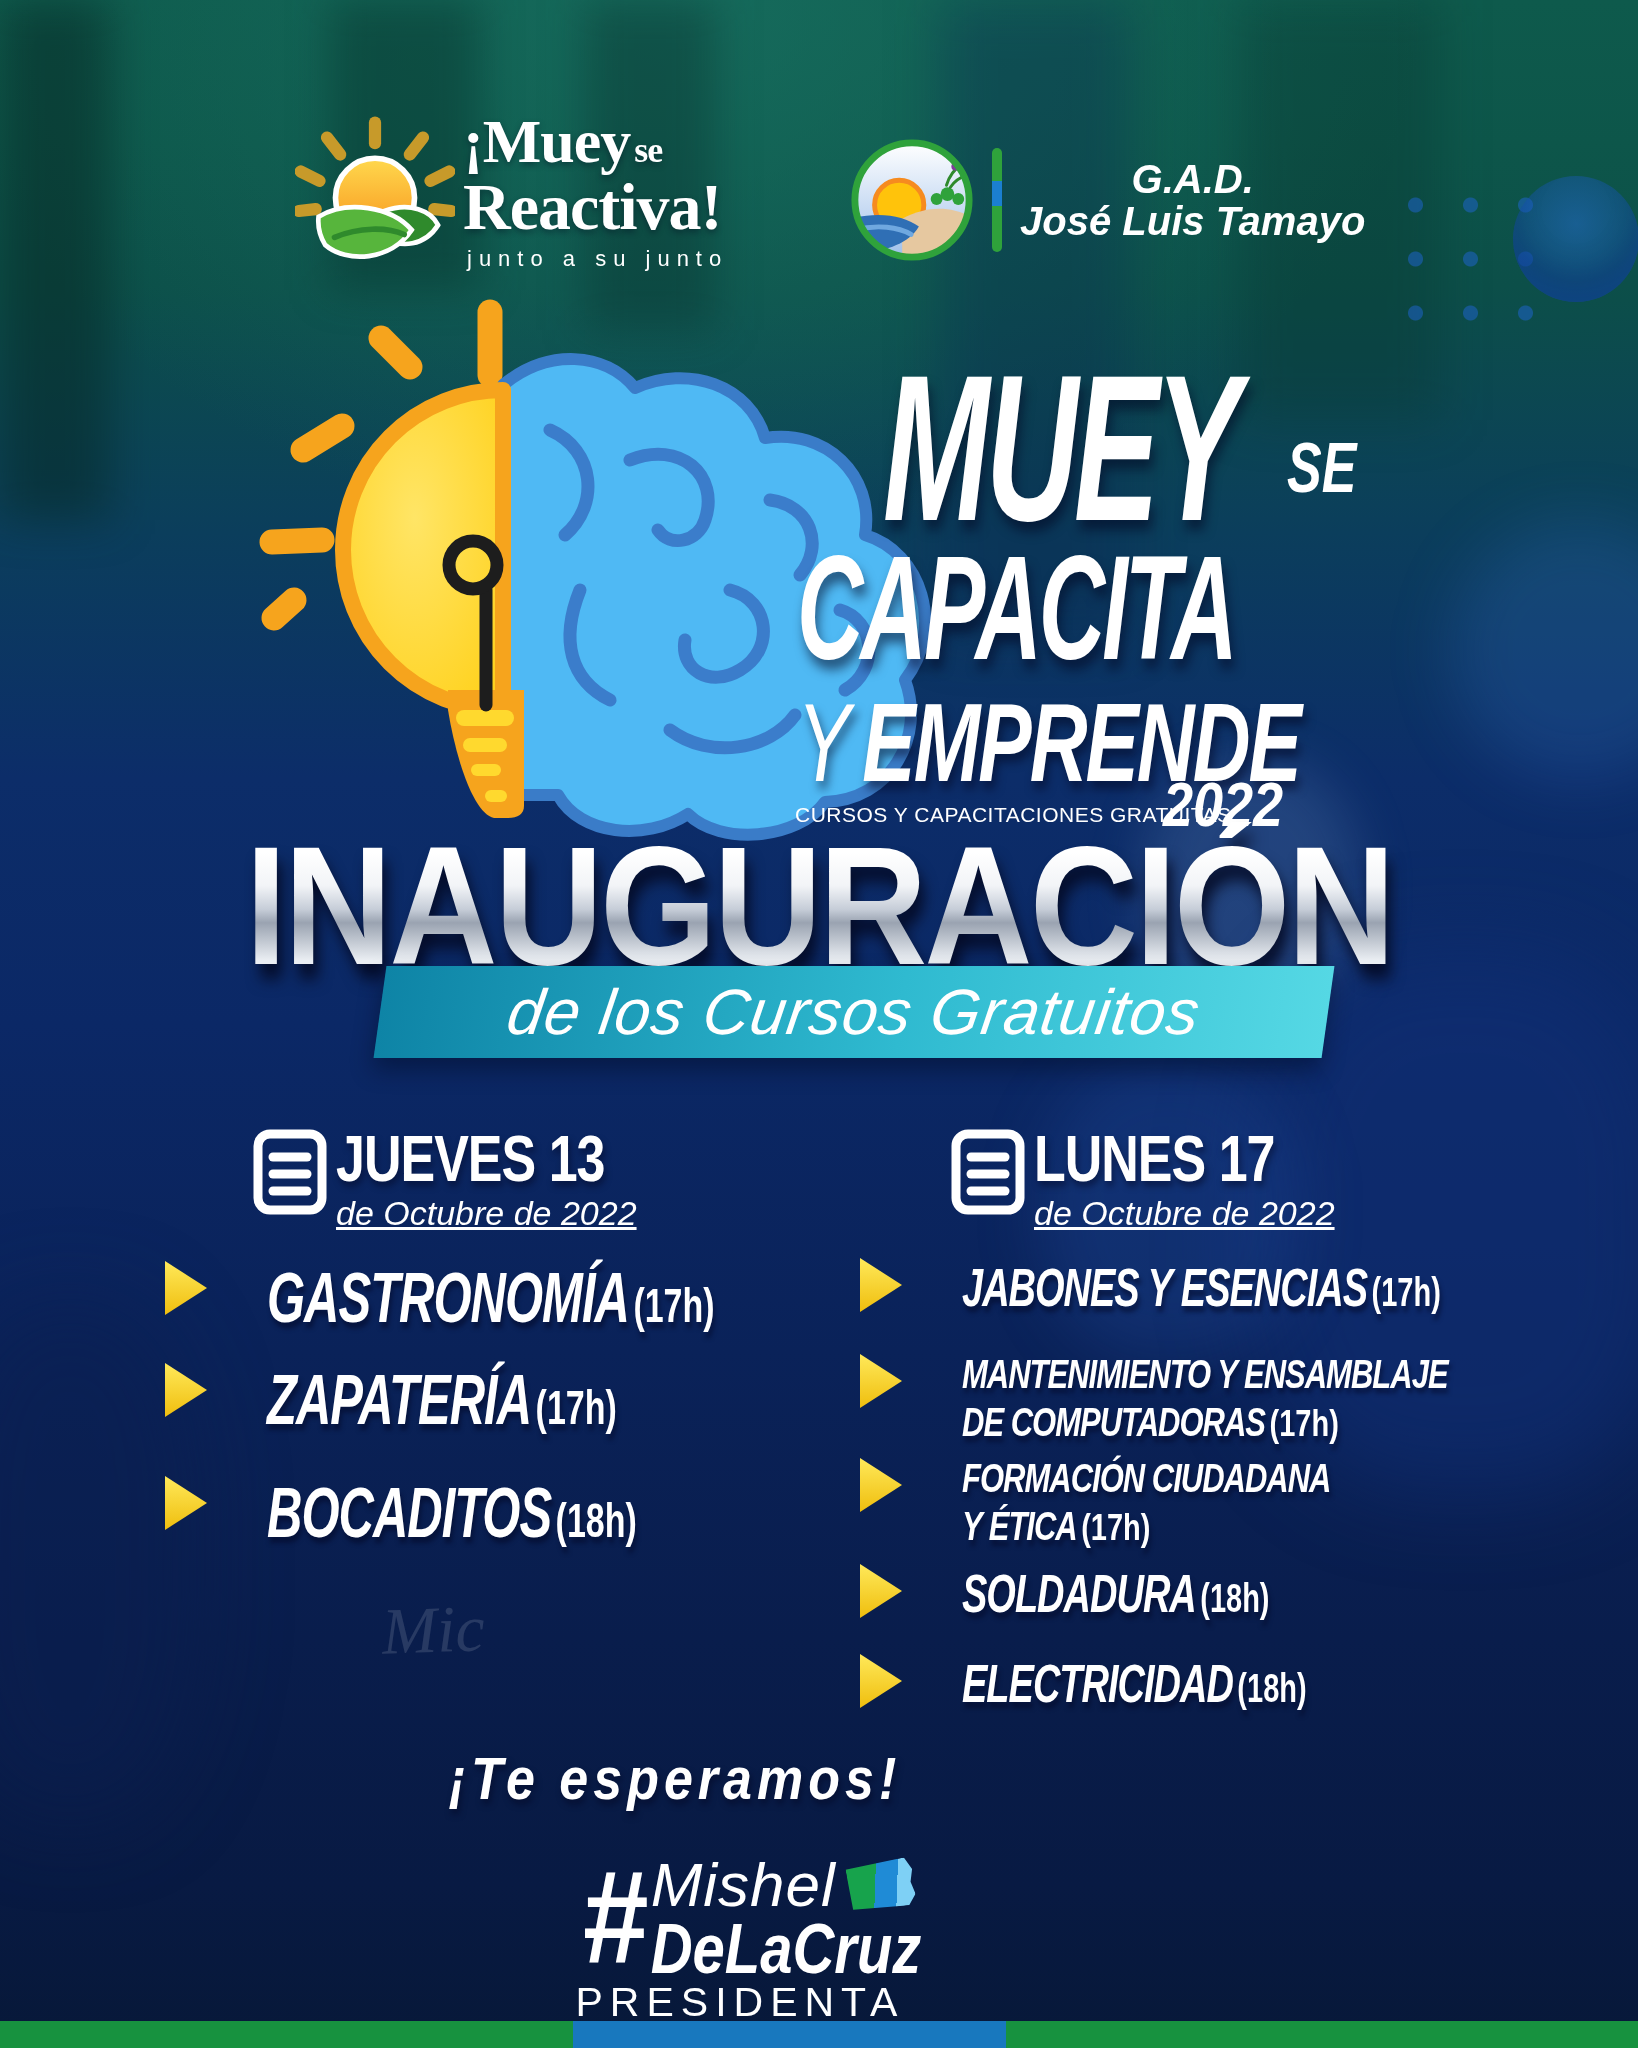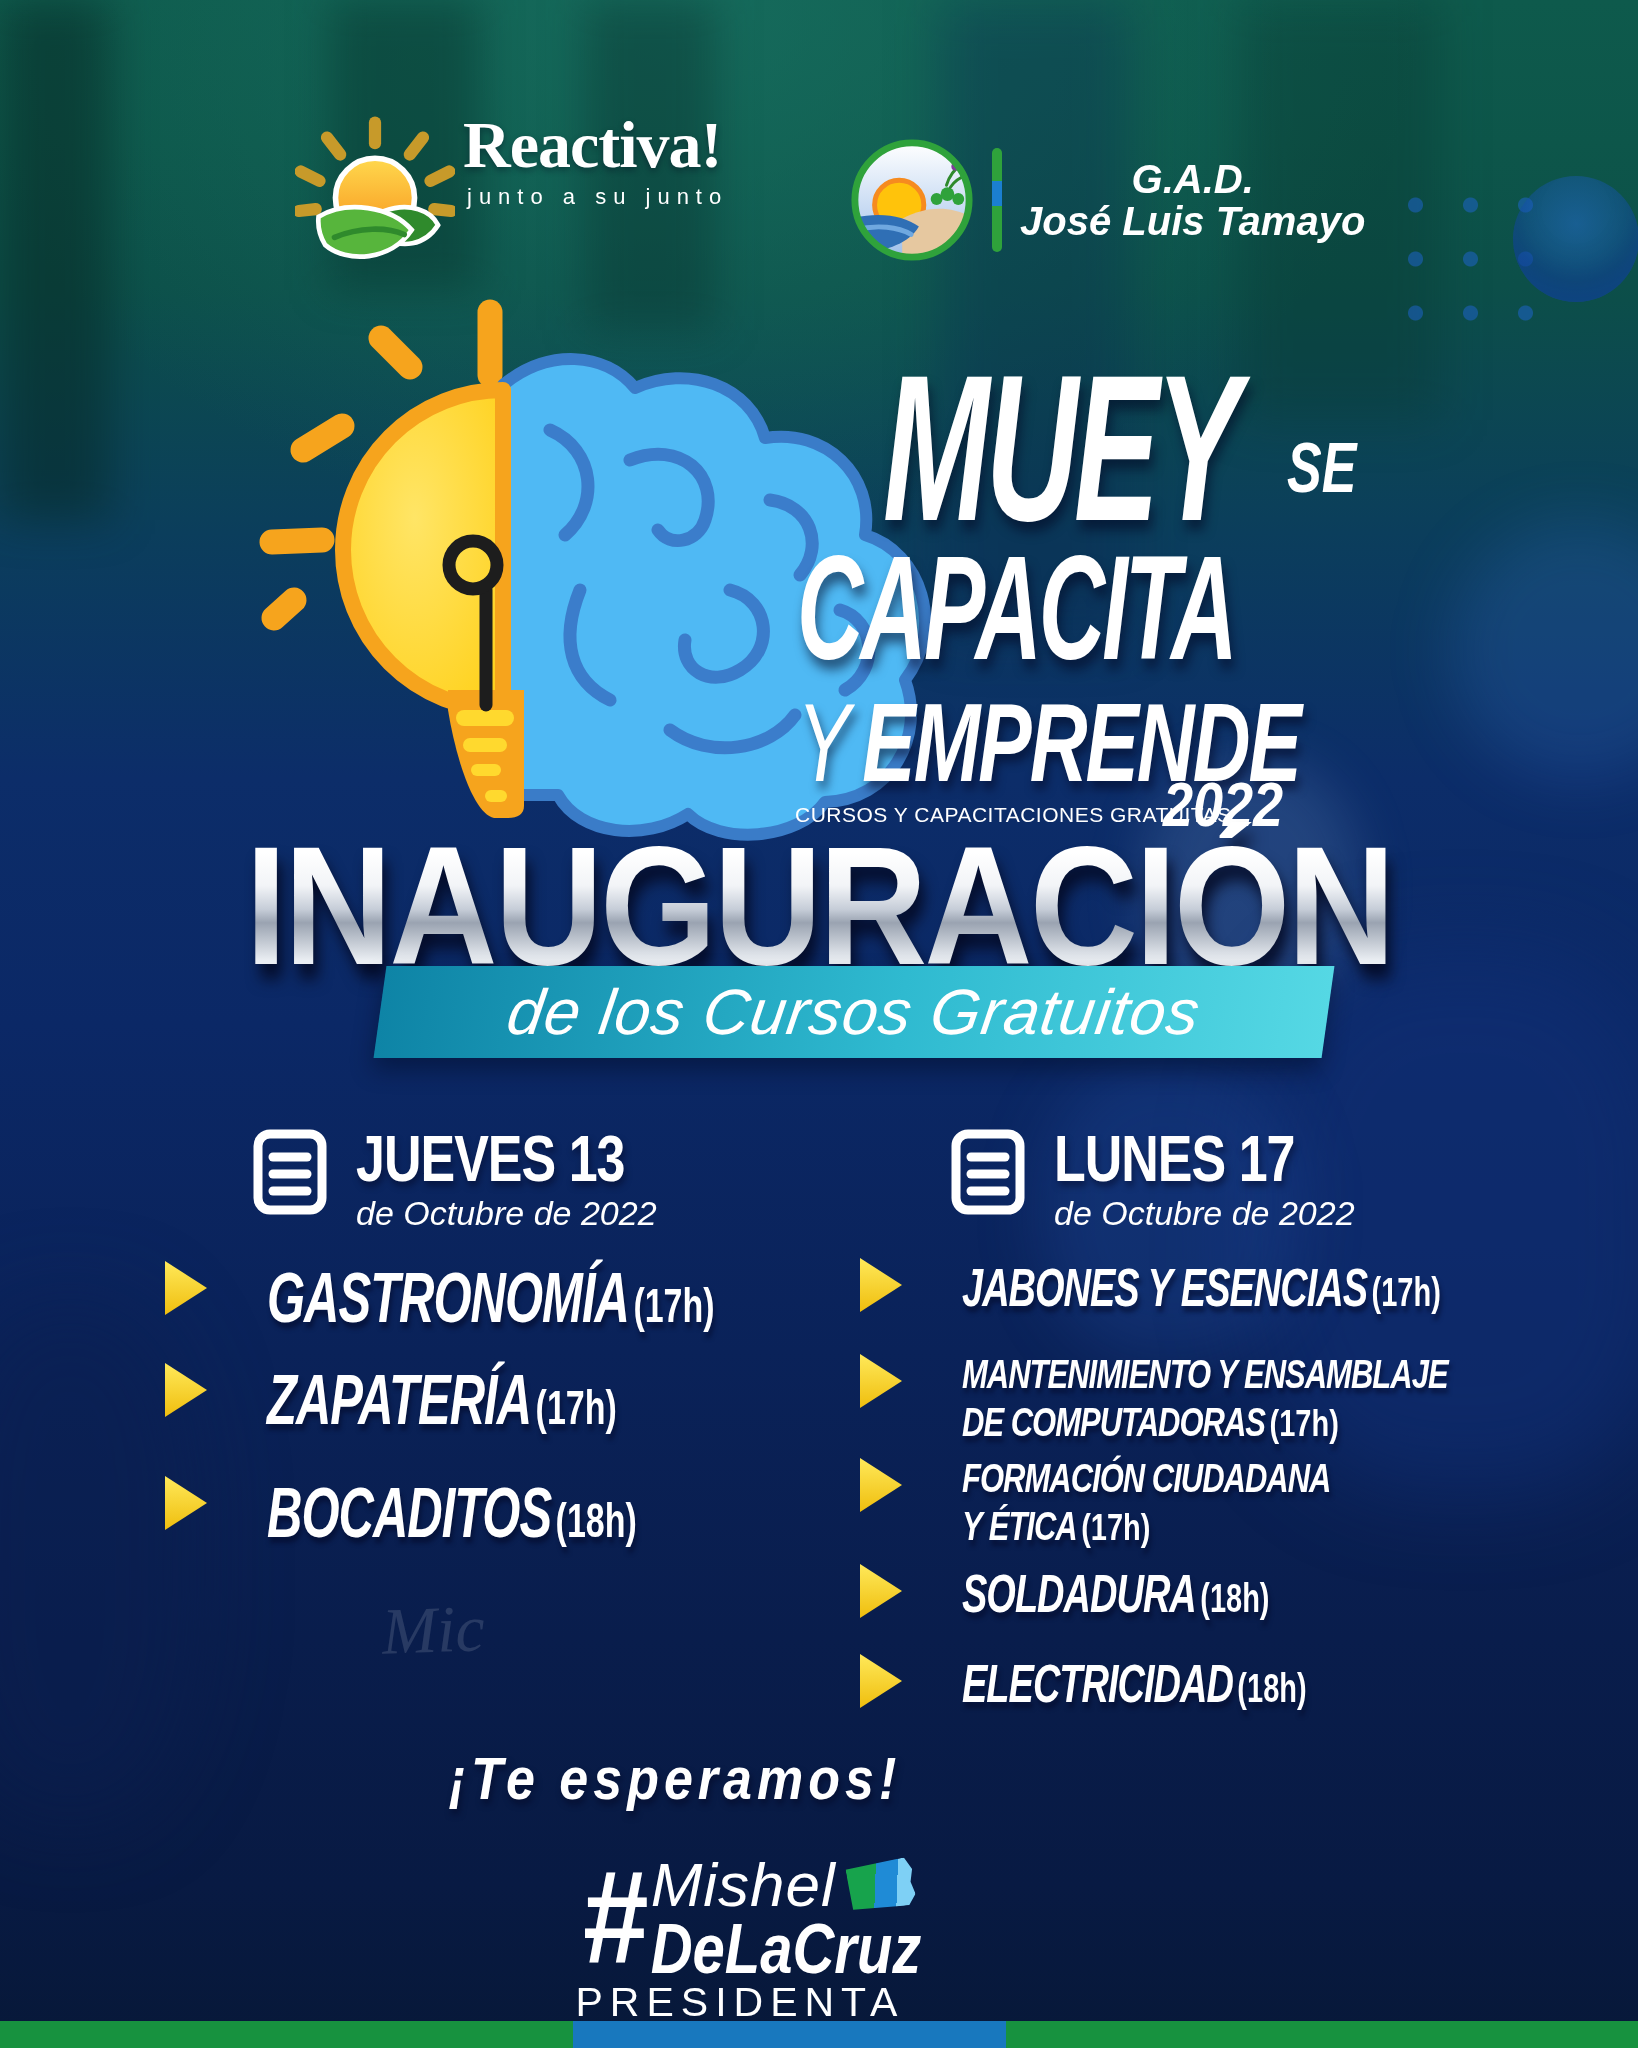--- a/index.html
+++ b/index.html
@@ -82,21 +82,21 @@
   .inaug-banner{position:absolute;left:380px;top:966px;width:948px;height:92px;
     background:linear-gradient(90deg,#0E84A6,#2FBAD0 55%,#55D8E4);
     transform:skewX(-8deg);box-shadow:0 12px 22px rgba(0,10,35,.45);
     display:flex;align-items:center;justify-content:center;}
   .inaug-banner span{font-style:italic;font-weight:500;font-size:64px;letter-spacing:1px;}
   
   .col-header{position:absolute;display:flex;align-items:flex-start;}
   .col-header.left{left:252px;top:1128px;}
   .col-header.right{left:950px;top:1128px;}
   .doc-icon{flex:0 0 auto;}
-  .col-head-text{margin-left:28px;}
+  .col-head-text{margin-left:8px;text-decoration:underline;}
   .day{font-size:52px;font-weight:900;letter-spacing:-1px;line-height:1;
     display:inline-block;transform:scaleY(1.25);transform-origin:0 15%;
     text-shadow:2px 4px 6px rgba(3,8,35,.5);}
   .date{font-style:italic;font-size:34px;font-weight:500;margin-top:14px;}
   ul.courses{position:absolute;list-style:none;margin:0;padding:0;}
   ul.courses.left{left:165px;top:1265px;width:620px;}
   ul.courses.right{left:860px;top:1262px;width:640px;}
   ul.courses li{position:absolute;left:0;display:flex;align-items:flex-start;gap:40px;}
   .tri{width:42px;height:54px;margin-top:-4px;flex:0 0 auto;
     background:linear-gradient(180deg,#FFE95A,#EFBE0E);
@@ -182,20 +182,21 @@
           <stop offset="0" stop-color="#FFD84D"></stop>
             <stop offset="1" stop-color="#F7941D"></stop>
         </linearGradient>
       </defs>
       <circle cx="85" cy="88" r="42" fill="url(#sungrad)" stroke="#FFFFFF" stroke-width="6"></circle>
       <path d="M95,102 C122,92 145,102 152,117 C138,139 112,142 96,130 Z" fill="#2F8A2C" stroke="#FFFFFF" stroke-width="5"></path>
       <path d="M25,108 C55,90 102,97 124,122 C102,155 55,158 32,138 C26,128 24,118 25,108 Z" fill="#57B53C" stroke="#FFFFFF" stroke-width="5"></path>
       <path d="M42,130 C68,119 98,119 116,127" fill="none" stroke="#2F8A2C" stroke-width="6" stroke-linecap="round"></path>
     </svg>
     <div class="reactiva-text">
+      <div class="reactiva-l1"><span>¡Muey</span><span class="reactiva-se">se</span></div>
       <div class="reactiva-l2">Reactiva!</div>
       <div class="reactiva-tag">junto a su junto</div>
     </div>
   </div>
 
   <div class="gad-logo">
     <svg width="128" height="128" viewBox="0 0 130 130">
       <defs>
         <linearGradient id="skygrad" x1="0" y1="0" x2="0" y2="1">
           <stop offset="0" stop-color="#FFFFFF"></stop>

